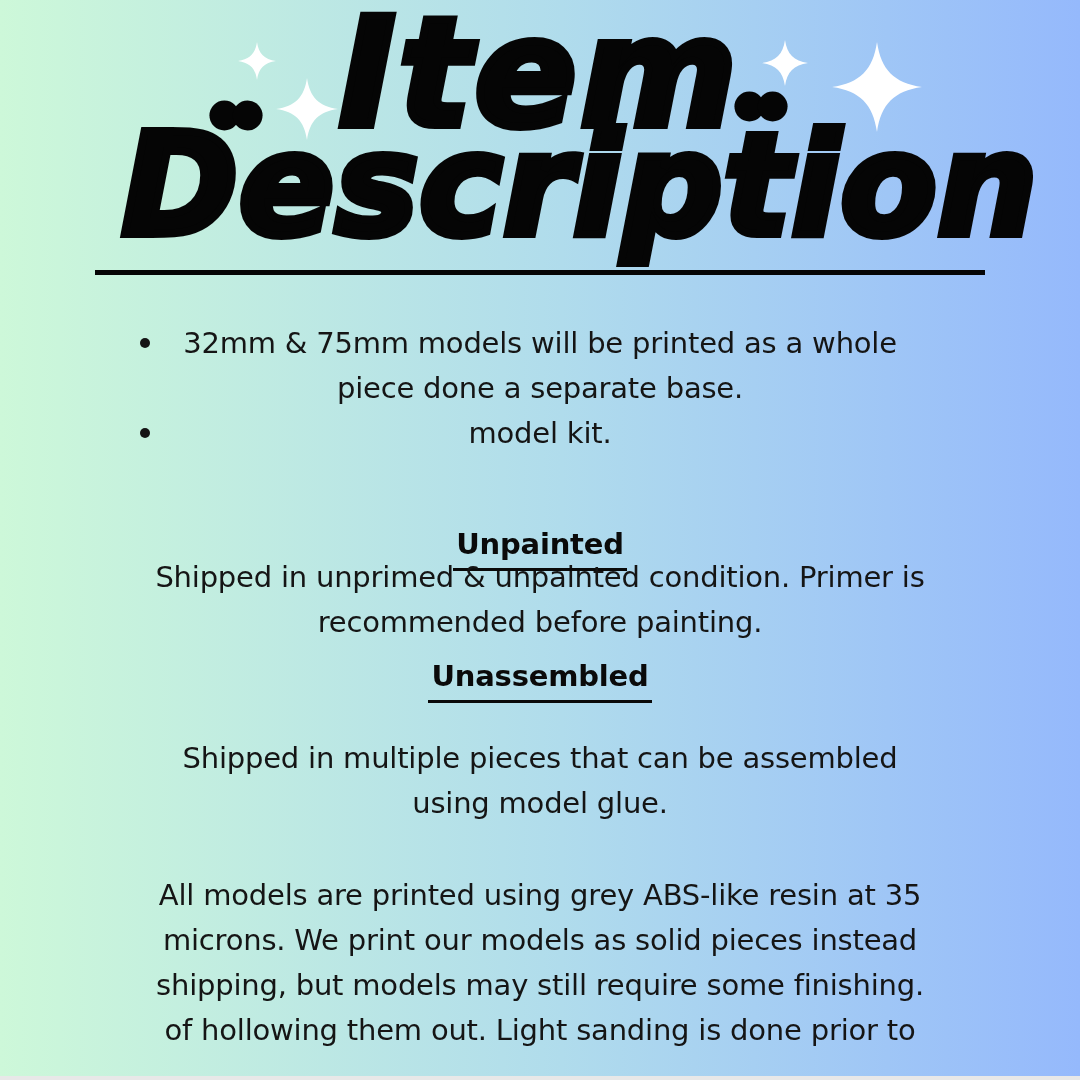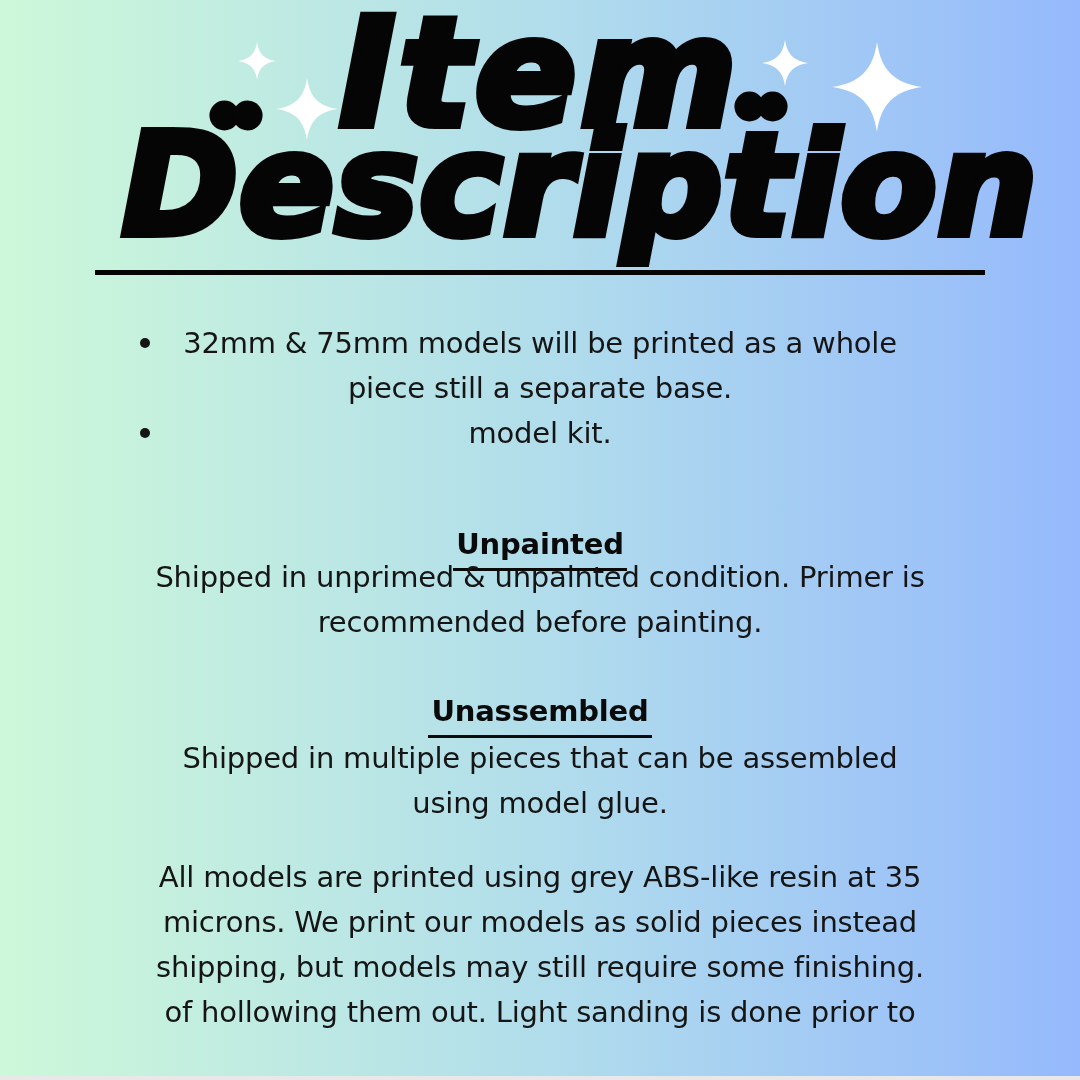--- a/index.html
+++ b/index.html
@@ -78,23 +78,23 @@
 
   .heading { font-weight: bold; color: #0a0a0a; }
   .hu {
     display: inline-block;
     border-bottom: 3px solid #0a0a0a;
     padding: 0 3px 1px 3px;
     white-space: nowrap;
   }
   .h-1 { top: 507px; margin-top: 15px; }
   .p-1 { top: 555px; }
-  .h-2 { top: 689px; }
+  .h-2 { top: 654px; }
   .p-2 { top: 736px; }
-  .footerp { top: 855px; }
+  .footerp { top: 873px; }
 </style>
 </head>
 <body>
 
 <div class="canvas">
 
   <header>
 
     <svg class="sparkle s-sm-l" viewBox="0 0 100 100" aria-hidden="true">
       <path d="M50 0C54.5 31 69 45.5 100 50C69 54.5 54.5 69 50 100C45.5 69 31 54.5 0 50C31 45.5 45.5 31 50 0Z"></path>
@@ -122,21 +122,21 @@
 
     <h1 class="title t-desc">Description</h1>
 
     <div class="rule"></div>
   </header>
 
   <ul class="block bullets">
     <li class="bullet-item">
       <span class="bdot"></span>
       <span class="ln">32mm &amp; 75mm models will be printed as a whole</span>
-      <span class="ln">piece still a separate base.</span>
+      <span class="ln">piece done a separate base.</span>
     </li>
     <li class="bullet-item">
       <span class="bdot"></span>
       <span class="ln">model kit.</span>
     </li>
   </ul>
 
   <div class="block heading h-1">
     <span class="hu">Unpainted</span>
   </div>

